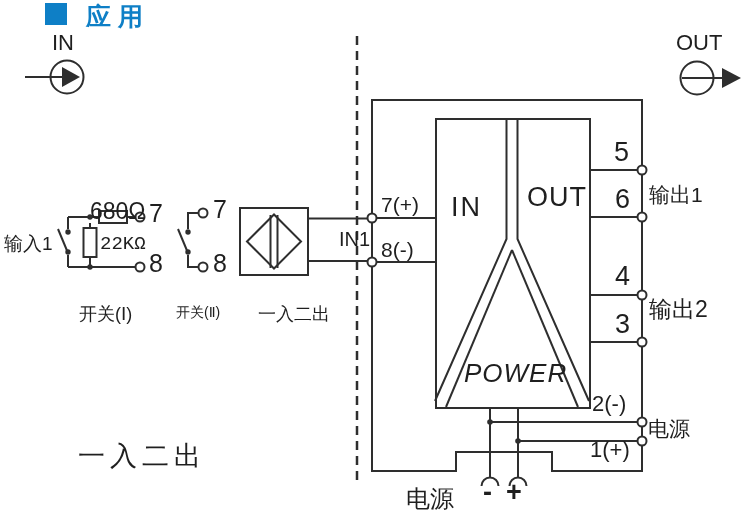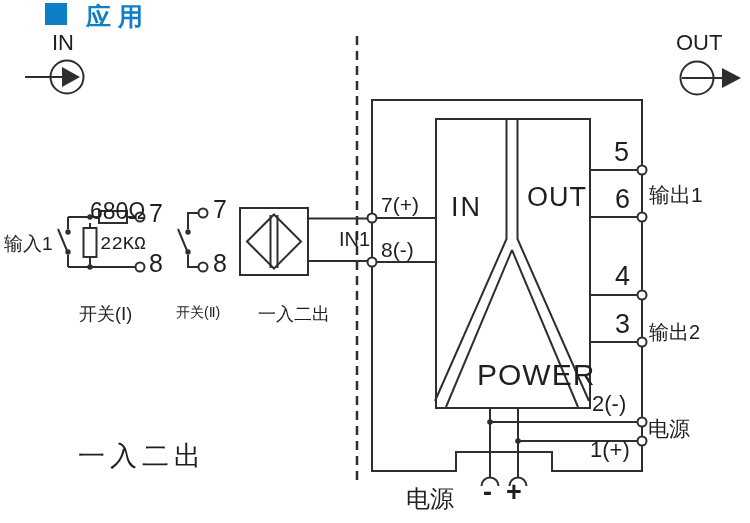--- a/index.html
+++ b/index.html
@@ -130,31 +130,31 @@
   <div class="lbl" style="left:213px;top:251px;font-size:25px;">8</div>
   <div class="lbl" style="left:79px;top:305px;font-size:18px;">开关(Ⅰ)</div>
   <div class="lbl" style="left:176px;top:305px;font-size:14px;">开关(Ⅱ)</div>
   <div class="lbl" style="left:258px;top:305px;font-size:18px;">一入二出</div>
   <div class="lbl" style="left:316px;top:229px;font-size:20px;margin-left:23px;">IN1</div>
 
   <div class="lbl" style="left:381px;top:194px;font-size:21px;">7(+)</div>
   <div class="lbl" style="left:381px;top:239px;font-size:21px;">8(-)</div>
   <div class="lbl" style="left:451px;top:194px;font-size:27px;letter-spacing:2px;">IN</div>
   <div class="lbl" style="left:527px;top:184px;font-size:27px;letter-spacing:1px;">OUT</div>
-  <div class="lbl" style="left:477px;top:360px;font-size:30px;letter-spacing:1px;">POWER</div>
+  <div class="lbl" style="left:464px;top:360px;font-size:26px;letter-spacing:1px;font-style:italic;">POWER</div>
 
   <div class="lbl" style="left:614px;top:139px;font-size:27px;">5</div>
   <div class="lbl" style="left:615px;top:186px;font-size:27px;">6</div>
   <div class="lbl" style="left:615px;top:263px;font-size:27px;">4</div>
   <div class="lbl" style="left:615px;top:311px;font-size:27px;">3</div>
   <div class="lbl" style="left:592px;top:393px;font-size:22px;">2(-)</div>
   <div class="lbl" style="left:590px;top:439px;font-size:22px;">1(+)</div>
 
   <div class="lbl" style="left:649px;top:184px;font-size:21px;">输出1</div>
-  <div class="lbl" style="left:649px;top:322px;font-size:20px;">输出2</div>
+  <div class="lbl" style="left:649px;top:298px;font-size:23px;">输出2</div>
   <div class="lbl" style="left:648px;top:418px;font-size:21px;">电源</div>
 
   <div class="lbl" style="left:406px;top:487px;font-size:24px;">电源</div>
   <div class="lbl" style="left:483px;top:479px;font-size:27px;font-weight:600;">-</div>
   <div class="lbl" style="left:506px;top:479px;font-size:27px;font-weight:600;">+</div>
 
   <div class="lbl" style="left:78px;top:443px;font-size:27px;letter-spacing:5px;font-weight:500;">一入二出</div>
 
 </div>
 

